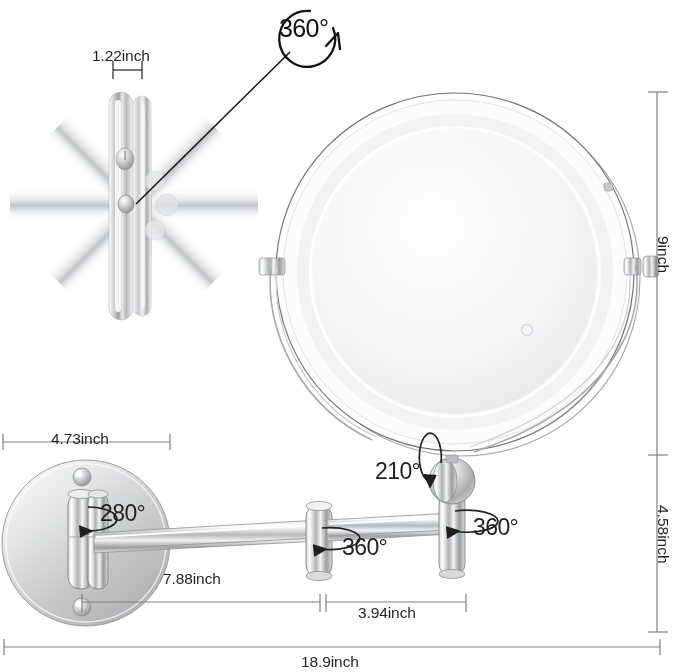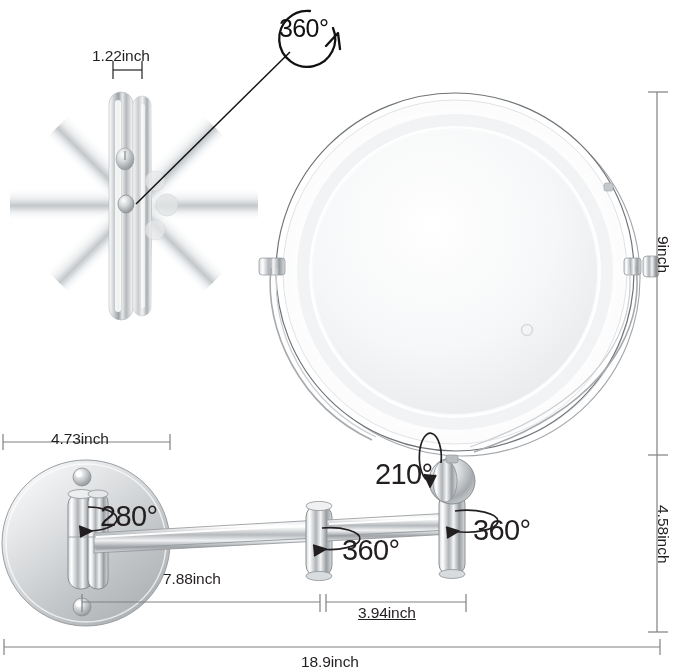--- a/index.html
+++ b/index.html
@@ -15,21 +15,21 @@
     position:absolute;
     font-family:"Liberation Sans","DejaVu Sans",sans-serif;
     font-size:15.5px;
     color:#231f20;
     white-space:nowrap;
     letter-spacing:-0.1px;
   }
   .angtext{
     position:absolute;
     font-family:"Liberation Sans","DejaVu Sans",sans-serif;
-    font-size:29px;
+    font-size:23px;
     color:#231f20;
     white-space:nowrap;
     letter-spacing:-0.6px;
   }
   .badgetext{
     position:absolute;
     font-family:"Liberation Sans","DejaVu Sans",sans-serif;
     font-size:25px;
     color:#111111;
     white-space:nowrap;
@@ -321,21 +321,21 @@
   </svg>
 
   <div class="badgetext" style="left:279px;top:14px;">360°</div>
 
   <div class="dimtext" style="left:92px;top:39px;margin-top:8px;">1.22inch</div>
 
   <div class="dimtext" style="left:51px;top:408px;margin-top:22px;">4.73inch</div>
 
   <div class="dimtext" style="left:163px;top:570px;">7.88inch</div>
 
-  <div class="dimtext" style="left:358px;top:604px;text-decoration:underline;">3.94inch</div>
+  <div class="dimtext" style="left:358px;top:604px;">3.94inch</div>
 
   <div class="dimtext" style="left:301px;top:653px;">18.9inch</div>
 
   <div class="vtext" style="left:672px;top:236px;">9inch</div>
 
   <div class="vtext" style="left:672px;top:505px;">4.58inch</div>
 
   <div class="angtext" style="left:100px;top:500px;">280°</div>
 
   <div class="angtext" style="left:342px;top:534px;">360°</div>

